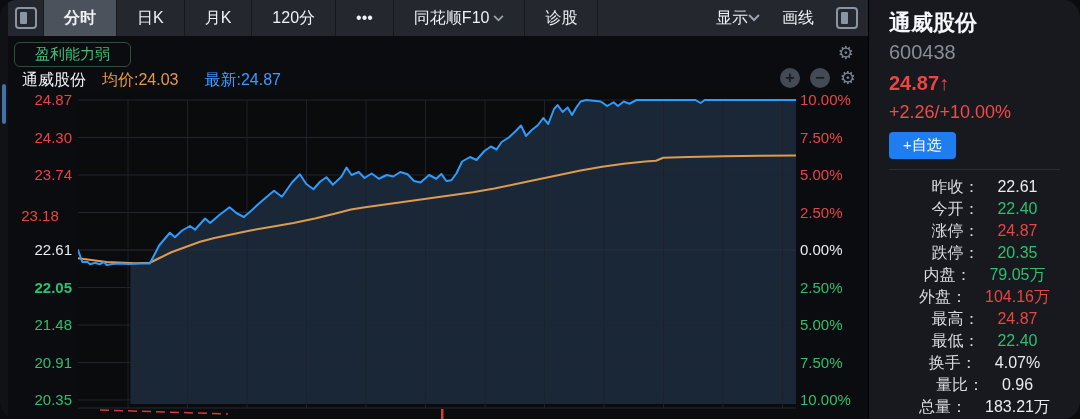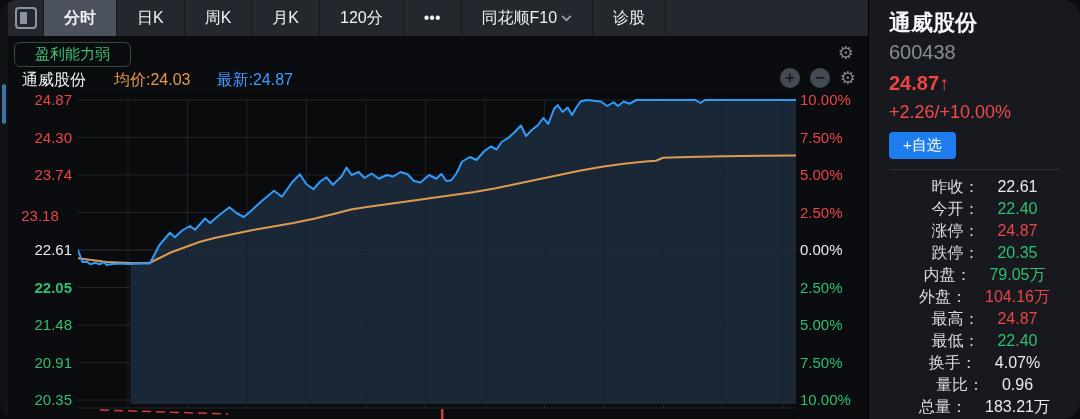--- a/index.html
+++ b/index.html
@@ -25,21 +25,21 @@
   .plain-btn{font-size:16px;color:#eef1f5;display:flex;align-items:center;cursor:pointer;}
   
   .subbar{position:absolute;left:8px;top:38px;width:860px;height:30px;}
   .pill{position:absolute;left:6px;top:4px;padding:2px 20px;border:1px solid #2f4f3c;border-radius:6px;
         color:#3fbf76;font-size:15px;cursor:default;}
   .gear{color:#79828e;font-size:18px;line-height:1;cursor:pointer;}
   .subbar .gear{position:absolute;right:14px;top:6px;}
   
   .chart-title{position:absolute;left:8px;top:68px;width:860px;height:24px;display:flex;align-items:center;}
   .ct-name{margin-left:14px;font-size:16px;color:#f2f4f8;}
-  .ct-avg{margin-left:28px;font-size:16px;color:#e8984a;}
+  .ct-avg{margin-left:16px;font-size:16px;color:#e8984a;}
   .ct-last{margin-left:26px;font-size:16px;color:#3d9bff;text-align:center;}
   .ct-icons{position:absolute;right:12px;top:0;display:flex;align-items:center;gap:10px;}
   .circle-btn{width:20px;height:20px;border-radius:50%;background:#434a54;color:#171a1f;font-size:16px;
               font-weight:bold;display:flex;align-items:center;justify-content:center;line-height:1;cursor:pointer;}
   
   .plot-wrap{position:absolute;left:8px;top:92px;width:860px;height:327px;}
   .axis-label{position:absolute;font-size:15px;}
   .axis-left{left:0;width:64px;text-align:right;}
   .axis-right{left:792px;width:70px;text-align:left;}
   .c-red{color:#e94545;}
@@ -74,23 +74,20 @@
       <div class="toggle-glyph"></div>
     </div>
     <div id="tabs-host" style="display:flex;align-items:stretch;">
         <div class="tab selected">
           <span>分时</span>
         </div>
         <div class="tab">
           <span>日K</span>
         </div>
         <div class="tab">
-          <span>周K</span>
-        </div>
-        <div class="tab">
           <span>月K</span>
         </div>
         <div class="tab">
           <span>120分</span>
         </div>
         <div class="tab">
           <span>•••</span>
         </div>
         <div class="tab">
           <span>同花顺F10</span>
@@ -98,20 +95,36 @@
             <svg width="11" height="7" viewBox="0 0 12 8">
               <polyline points="1,1 6,6 11,1" fill="none" stroke="#9aa3af" stroke-width="2"></polyline>
             </svg>
           </span>
         </div>
         <div class="tab">
           <span>诊股</span>
         </div>
       </div>
     <div class="toolbar-spacer"></div>
+    <div class="toolbar-right">
+      <span class="plain-btn">
+        <span>显示</span>
+        <span class="caret">
+          <svg width="12" height="8" viewBox="0 0 12 8">
+              <polyline points="1,1 6,6 11,1" fill="none" stroke="#9aa3af" stroke-width="2"></polyline>
+            </svg>
+        </span>
+      </span>
+      <span class="plain-btn">
+        <span>画线</span>
+      </span>
+      <span class="plain-btn">
+        <span class="toggle-glyph"></span>
+      </span>
+    </div>
   </div>
 
   <div class="subbar">
     <span class="pill">盈利能力弱</span>
     <span class="gear">⚙</span>
   </div>
 
   <div class="chart-title">
     <span class="ct-name">通威股份</span>
     <span class="ct-avg">均价:24.03</span>

